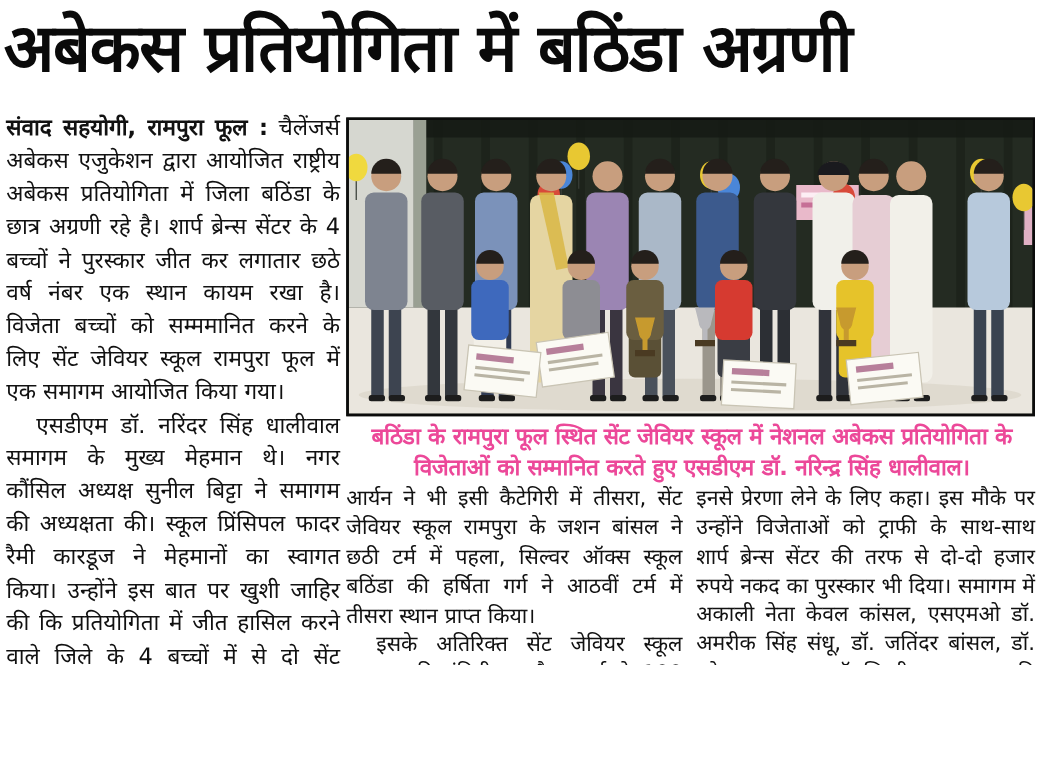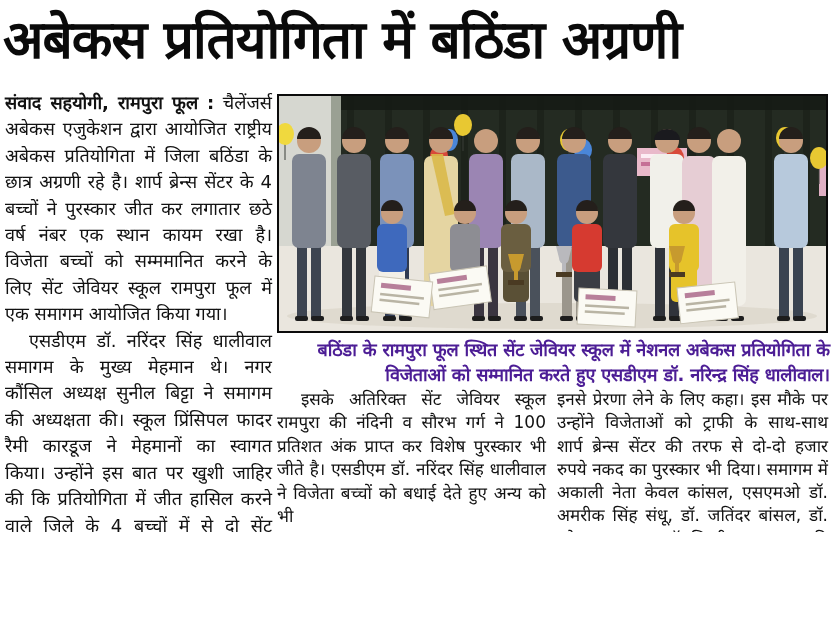--- a/index.html
+++ b/index.html
@@ -20,22 +20,22 @@
   .col3{left:557px;top:388px;width:271px;height:234px;font-size:17px;line-height:23.3px;}
   .byline{font-weight:700;}
   .indent{text-indent:24px;}
   .photo-frame{
     position:absolute;left:277px;top:94px;width:551px;height:239px;margin:0;
     border:2px solid #0b0b0b;box-sizing:border-box;background:#20261f;overflow:hidden;
   }
   .photo-frame svg{display:block;}
   .caption{
     position:absolute;left:277px;top:337px;width:553px;
-    font-weight:700;font-size:18px;line-height:25px;letter-spacing:-0.2px;color:#4c1d95;
-    text-align:right;
+    font-weight:700;font-size:18px;line-height:25px;letter-spacing:-0.2px;color:#ec4899;
+    text-align:center;
   }
 </style>
 </head>
 <body>
 
 <div class="page">
 
   <h1 class="headline">अबेकस प्रतियोगिता में बठिंडा अग्रणी</h1>
 
   <div class="col col1">
@@ -260,20 +260,21 @@
             <rect x="396" y="166" width="4" height="10" fill="#c79a2e"></rect>
             <rect x="390" y="176" width="16" height="5" fill="#4a3a22"></rect>
           </g>
         </g>
     </svg>
   </figure>
 
   <div class="caption">बठिंडा के रामपुरा फूल स्थित सेंट जेवियर स्कूल में नेशनल अबेकस प्रतियोगिता के विजेताओं को सम्मानित करते हुए एसडीएम डॉ. नरिन्द्र सिंह धालीवाल।</div>
 
   <div class="col col2">
+    <p>आर्यन ने भी इसी कैटेगिरी में तीसरा, सेंट जेवियर स्कूल रामपुरा के जशन बांसल ने छठी टर्म में पहला, सिल्वर ऑक्स स्कूल बठिंडा की हर्षिता गर्ग ने आठवीं टर्म में तीसरा स्थान प्राप्त किया।</p>
     <p class="indent">इसके अतिरिक्त सेंट जेवियर स्कूल रामपुरा की नंदिनी व सौरभ गर्ग ने 100 प्रतिशत अंक प्राप्त कर विशेष पुरस्कार भी जीते है। एसडीएम डॉ. नरिंदर सिंह धालीवाल ने विजेता बच्चों को बधाई देते हुए अन्य को भी</p>
   </div>
 
   <div class="col col3">
     <p>इनसे प्रेरणा लेने के लिए कहा। इस मौके पर उन्होंने विजेताओं को ट्राफी के साथ-साथ शार्प ब्रेन्स सेंटर की तरफ से दो-दो हजार रुपये नकद का पुरस्कार भी दिया। समागम में अकाली नेता केवल कांसल, एसएमओ डॉ. अमरीक सिंह संधू, डॉ. जतिंदर बांसल, डॉ. सुरेन्द्र अग्रवाल व डॉ. सिम्मी अग्रवाल इत्यादि भी हाजिर थे। स्कूल कोआर्डिनेटर हेमा गिल ने सभी का आभार व्यक्त किया।</p>
   </div>
 
 </div>
 
 </body></html>

